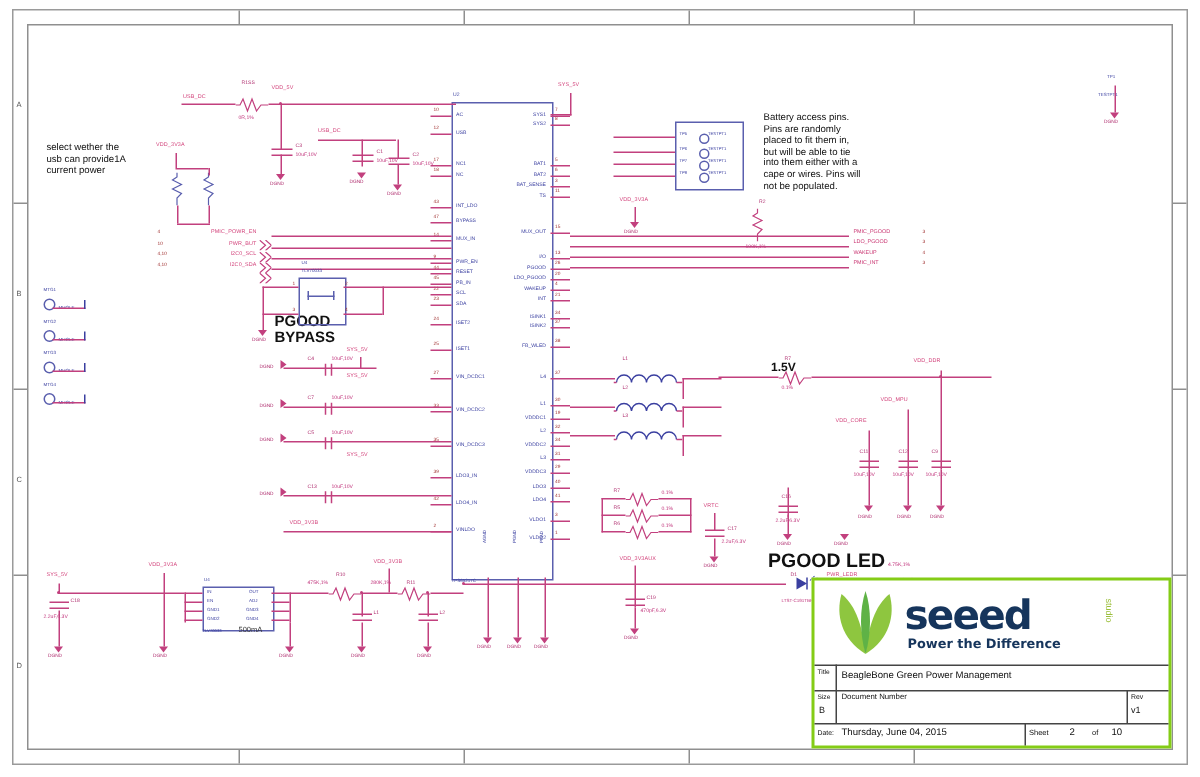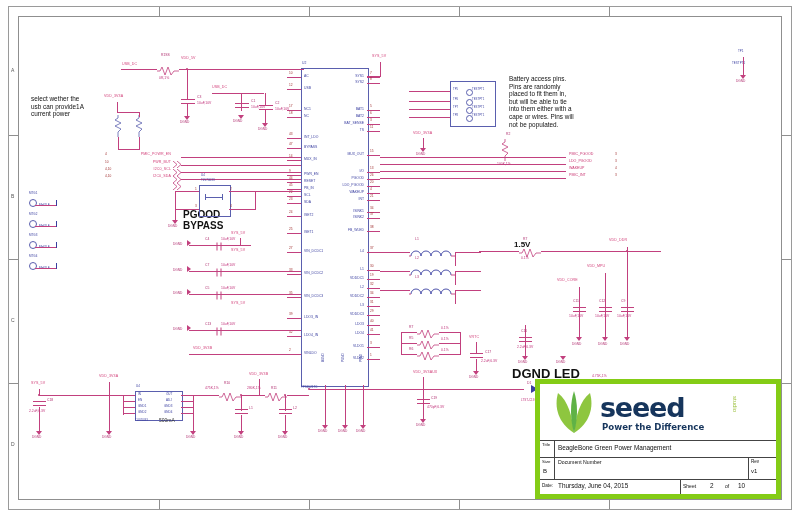--- a/index.html
+++ b/index.html
@@ -20,21 +20,21 @@
   .wire{position:absolute;background:#c2407e;}
   .wb{position:absolute;background:#3a3fa0;}
   .box{position:absolute;border:1px solid #5a5fae;background:transparent;}
   .blk{position:absolute;background:#5a5fae;}
   .tri{position:absolute;width:0;height:0;border-left:3px solid transparent;border-right:3px solid transparent;border-top:4px solid #c2407e;}
   .circ{position:absolute;border:1px solid #5a5fae;border-radius:50%;}
   .dot{position:absolute;width:2px;height:2px;background:#c2407e;border-radius:50%;}
   .cap{position:absolute;}
   .cap .p1,.cap .p2{position:absolute;background:#c2407e;height:1px;}
   
-  #tb{position:absolute;right:10px;bottom:10px;width:236px;height:110px;border:5px solid #84cc16;background:#fff;}
+  #tb{position:absolute;right:10px;bottom:10px;width:236px;height:110px;border:2px solid #84cc16;background:#fff;}
   #tb .row{position:absolute;left:0;right:0;border-top:1px solid #444;}
   #tb .cell{position:absolute;font-size:5.2px;color:#111;}
   #tb .cellb{position:absolute;font-size:6.4px;color:#111;}
   .vsep{position:absolute;width:1px;background:#444;}
   .logoWrap{position:absolute;left:0;top:0;width:236px;height:56px;}
   .seeed{position:absolute;left:60px;top:8px;font-size:27px;font-weight:bold;color:#16355c;letter-spacing:-1.2px;font-family:"DejaVu Sans",sans-serif;}
   .gtd{position:absolute;left:62px;top:38px;font-size:8.6px;font-weight:bold;color:#16355c;font-family:"DejaVu Sans",sans-serif;}
   .studio{position:absolute;left:198px;top:12px;font-size:6px;color:#9bbf3b;transform:rotate(90deg);transform-origin:left top;}
   .refmark{position:absolute;font-size:5px;color:#555;}
   .tick{position:absolute;background:#8f8f8f;}
@@ -73,21 +73,21 @@
     <div class="lbl note" style="left:500px;top:68px;white-space:pre;">Battery access pins.
 Pins are randomly
 placed to fit them in,
 but will be able to tie
 into them either with a
 cape or wires. Pins will
 not be populated.</div>
 
     <div class="lbl big" style="left:174px;top:203px;font-size:10px;">PGOOD</div>
     <div class="lbl big" style="left:174px;top:214px;font-size:10px;">BYPASS</div>
-    <div class="lbl big" style="left:503px;top:360px;font-size:13px;">DGND LED</div>
+    <div class="lbl big" style="left:503px;top:360px;font-size:13px;">PGOOD LED</div>
     <div class="lbl big" style="left:505px;top:234px;font-size:8px;">1.5V</div>
 
     <div class="box" style="left:292px;top:61px;width:66px;height:317px;"></div>
     <div class="lbl pin" style="left:293px;top:55px;">U2</div>
     <div class="lbl pin" style="left:292px;top:379px;font-size:3px;">TPS65217C</div>
 
     <div id="u2-left">
         <div class="lbl pin" style="left:295px;top:68px;">AC</div>
         <div class="lbl pnum" style="left:280px;top:65px;">10</div>
         <div class="wire" style="left:278px;top:70px;width:14px;height:1px;"></div>

